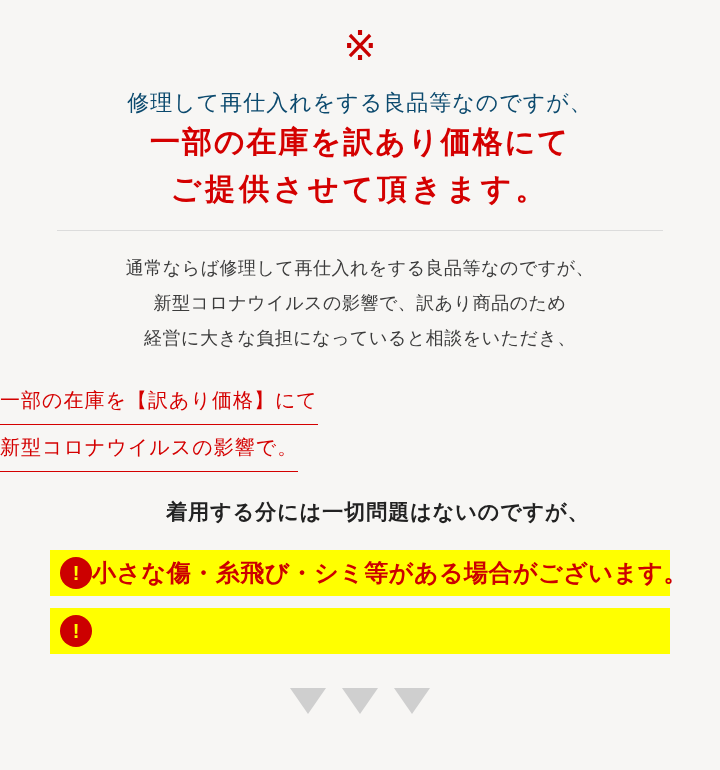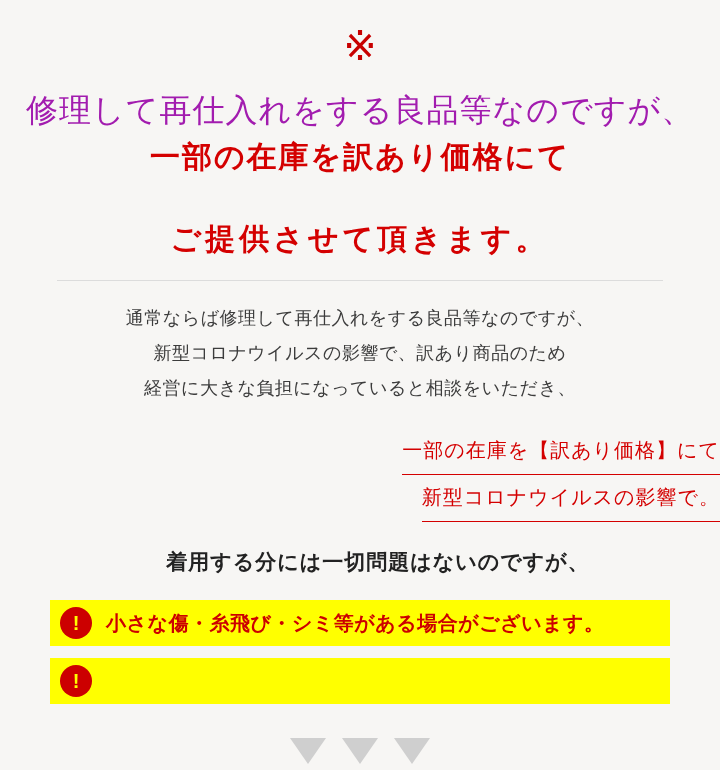--- a/index.html
+++ b/index.html
@@ -28,58 +28,57 @@
     line-height: 1;
     padding-top: 26px;
     letter-spacing: 0;
     font-family: "DejaVu Sans", sans-serif;
   }
   .headline {
     text-align: center;
     margin-top: 20px;
   }
   .headline .line1 {
-    font-size: 32px;
-    color: #a21caf;
+    font-size: 22px;
+    color: #0c4a6e;
     letter-spacing: 1px;
     line-height: 1.5;
     font-weight: 400;
   }
   .headline .line2,
   .headline .line3 {
     font-size: 30px;
     color: #d40000;
     font-weight: 700;
     letter-spacing: 2px;
     line-height: 1.55;
     text-align: center;
   }
   .headline .line3 {
     letter-spacing: 4px;
-    margin-top: 35px;
   }
   .divider {
     width: 606px;
     height: 1px;
     background: #dcdcdc;
     margin: 18px auto 0 auto;
   }
   .body-text {
     text-align: center;
     margin-top: 20px;
     color: #3c3c3c;
     font-size: 18px;
     line-height: 1.95;
     letter-spacing: 0.5px;
   }
   .body-text div {
     white-space: nowrap;
   }
   .red-underline {
-    text-align: right;
+    text-align: left;
     margin-top: 22px;
     color: #d40000;
     font-size: 20px;
     line-height: 2.2;
     letter-spacing: 1px;
   }
   .red-underline div {
     display: inline-block;
     border-bottom: 1px solid #d40000;
     padding-bottom: 2px;
@@ -118,24 +117,24 @@
     color: #ffff00;
     font-weight: 700;
     font-size: 20px;
     display: flex;
     align-items: center;
     justify-content: center;
     flex: 0 0 auto;
     font-family: "Liberation Sans", sans-serif;
   }
   .warn .warn-text {
-    margin-left: 14px;
+    margin-left: 0;
     color: #cc0000;
     font-weight: 700;
-    font-size: 20px;
+    font-size: 24px;
     letter-spacing: 0.5px;
     white-space: nowrap;
   }
   .arrows {
     display: flex;
     justify-content: center;
     gap: 16px;
     margin-top: 34px;
   }
   .arrow {

